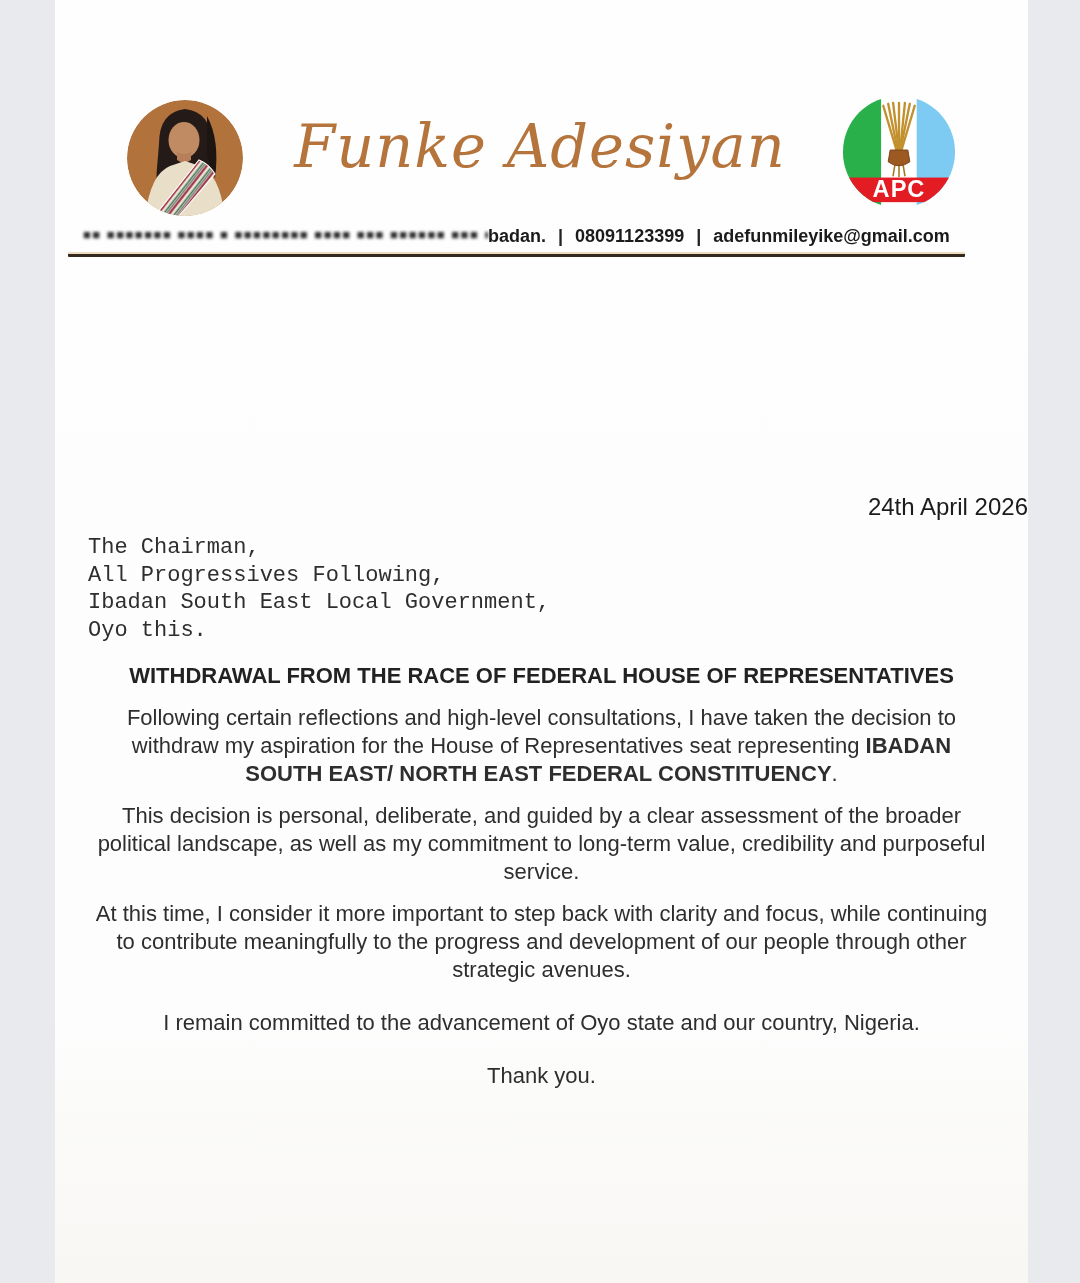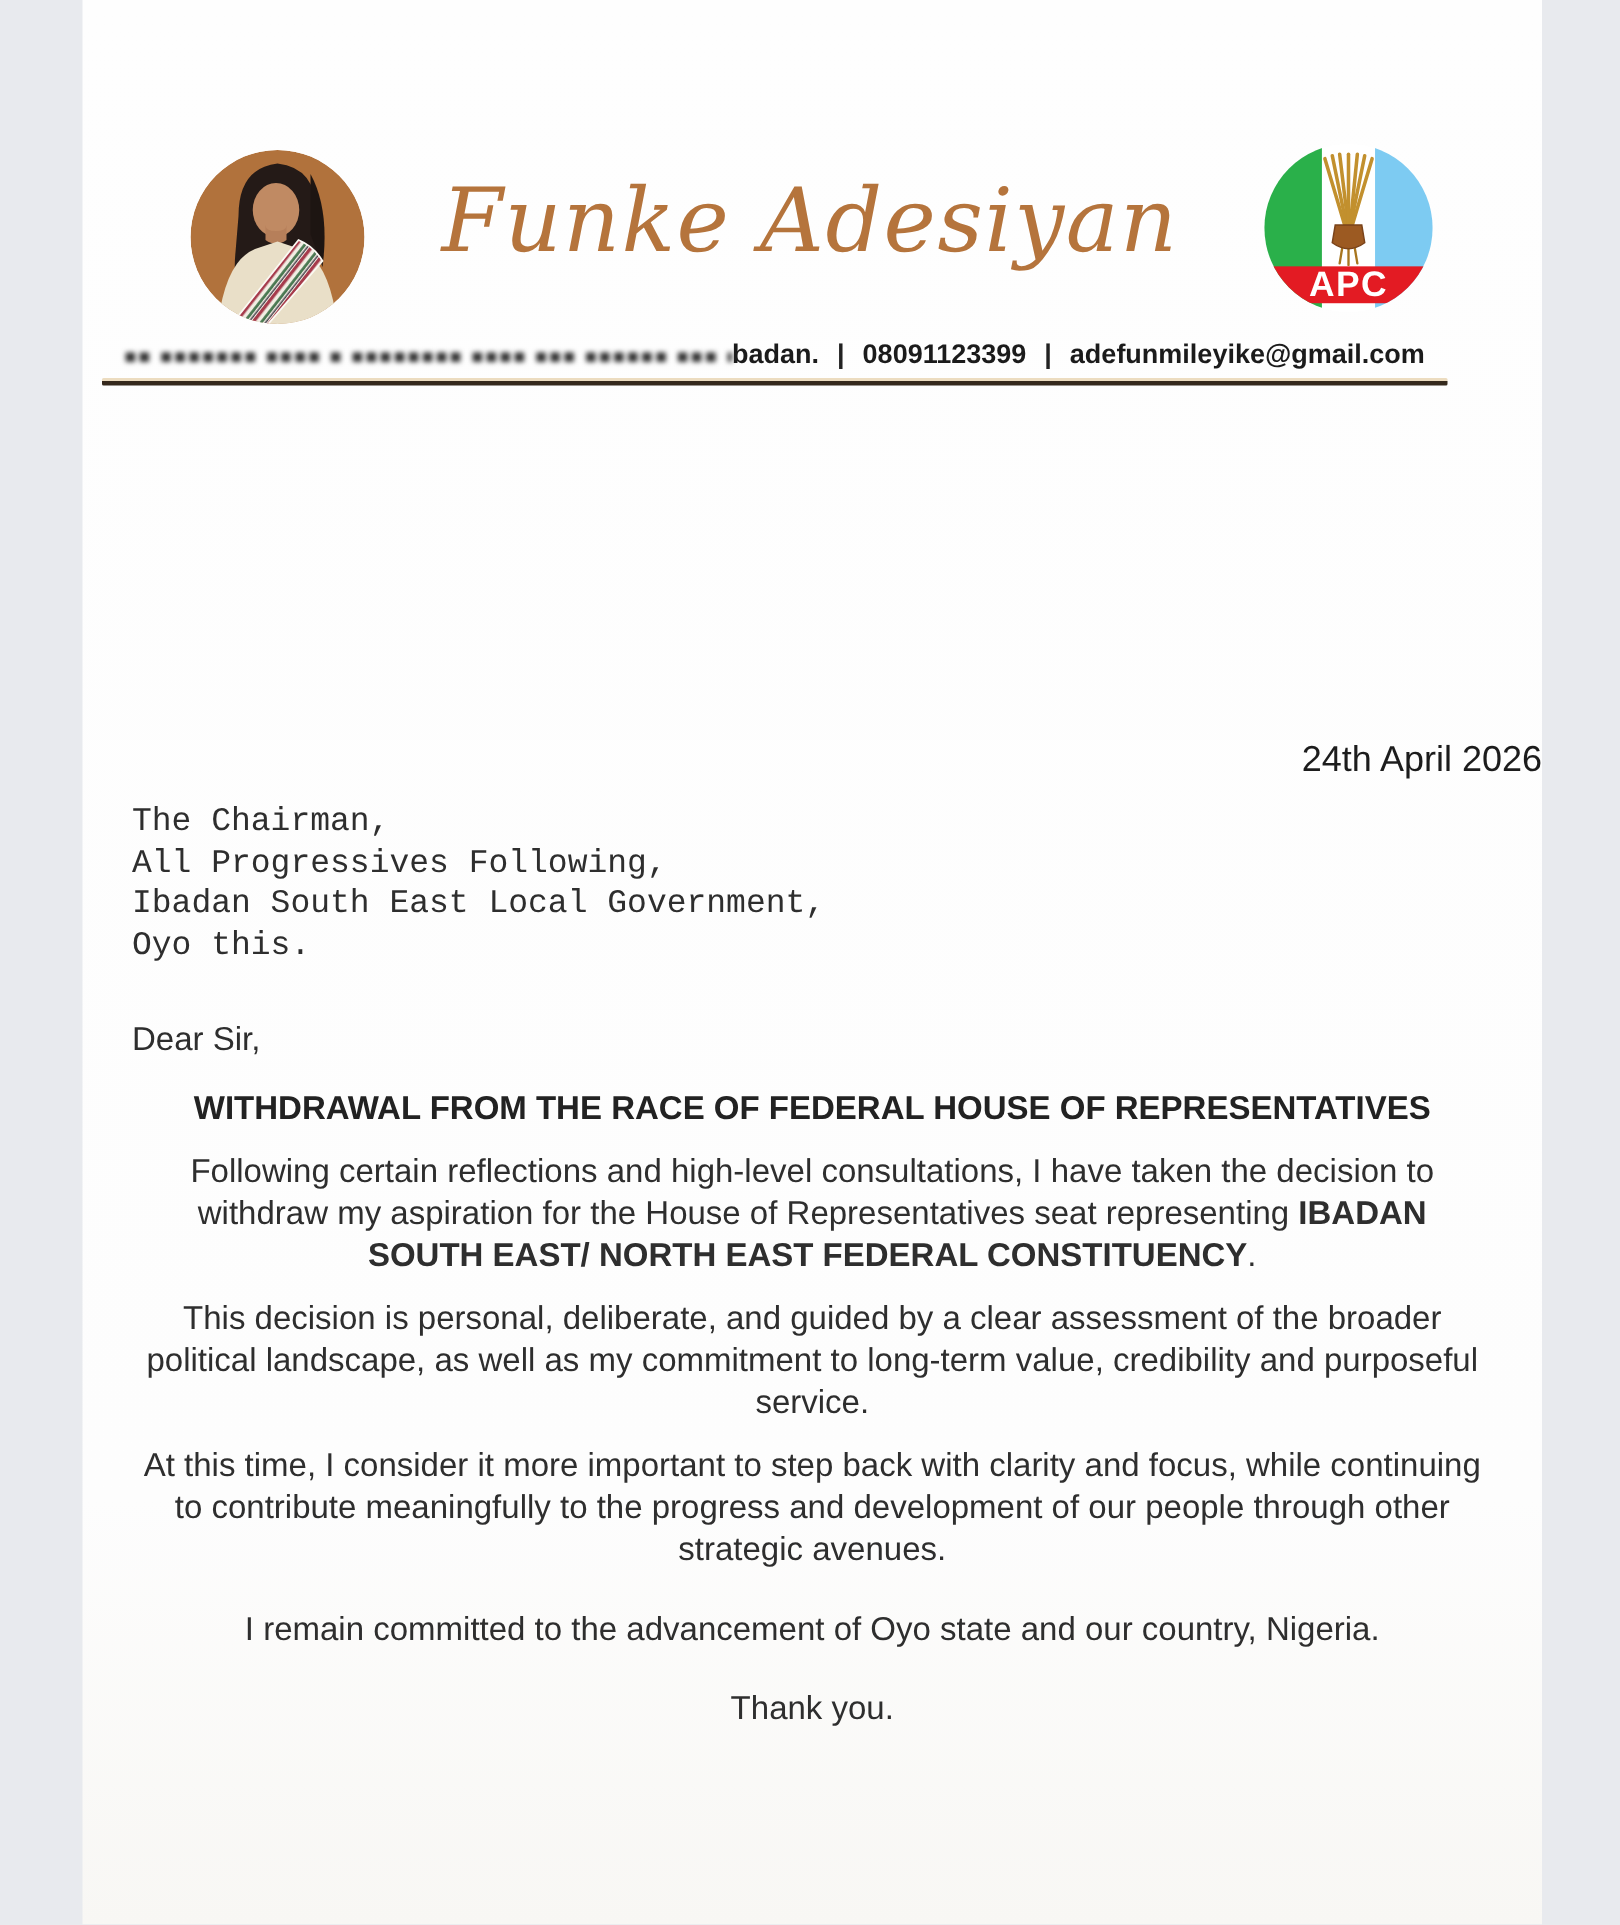--- a/index.html
+++ b/index.html
@@ -28,21 +28,21 @@
   .contact{
     position:absolute;left:28px;right:64px;top:224px;height:24px;
     display:flex;align-items:center;gap:12px;
     font-weight:bold;font-size:18px;color:var(--contact-text);white-space:nowrap;
   }
   .addr-blur{
     display:inline-block;max-width:405px;overflow:hidden;
     font-size:13px;letter-spacing:1.5px;color:#2d2d2d;
     filter:blur(1.7px);transform:translateY(1px);
   }
-  .addr{display:flex;align-items:center;gap:0;}
+  .addr{display:flex;align-items:flex-start;gap:0;}
   .sep{font-weight:bold;color:#222;}
   .rule{
     position:absolute;left:13px;right:63px;top:252px;height:5px;
     background:linear-gradient(180deg,var(--rule-light) 0 38%,var(--rule-dark) 38% 100%);
     border-radius:1px;
   }
   
   .content{padding-top:262px;font-size:22px;line-height:28px;}
   .date-line{text-align:right;margin-top:6px;font-size:24px;line-height:30px;color:#1c1c1c;}
   .recipient{margin:12px 0 0 33px;line-height:27.5px;}
@@ -137,21 +137,20 @@
 
     <div class="date-line">24th April 2026</div>
 
     <div class="recipient">
       <span>The Chairman,</span>
       <span>All Progressives Following,</span>
       <span>Ibadan South East Local Government,</span>
       <span>Oyo this.</span>
     </div>
 
-    <div class="salutation">Dear Sir,</div>
 
     <div class="subject">WITHDRAWAL FROM THE RACE OF FEDERAL HOUSE OF REPRESENTATIVES</div>
 
     <p class="para"><span>Following certain reflections and high-level consultations, I have taken the decision to withdraw my aspiration for the House of Representatives seat representing </span><b>IBADAN SOUTH EAST/ NORTH EAST FEDERAL CONSTITUENCY</b><span>.</span></p>
 
     <p class="para">This decision is personal, deliberate, and guided by a clear assessment of the broader political landscape, as well as my commitment to long-term value, credibility and purposeful service.</p>
 
 
     <p class="para">At this time, I consider it more important to step back with clarity and focus, while continuing to contribute meaningfully to the progress and development of our people through other strategic avenues.</p>
 

